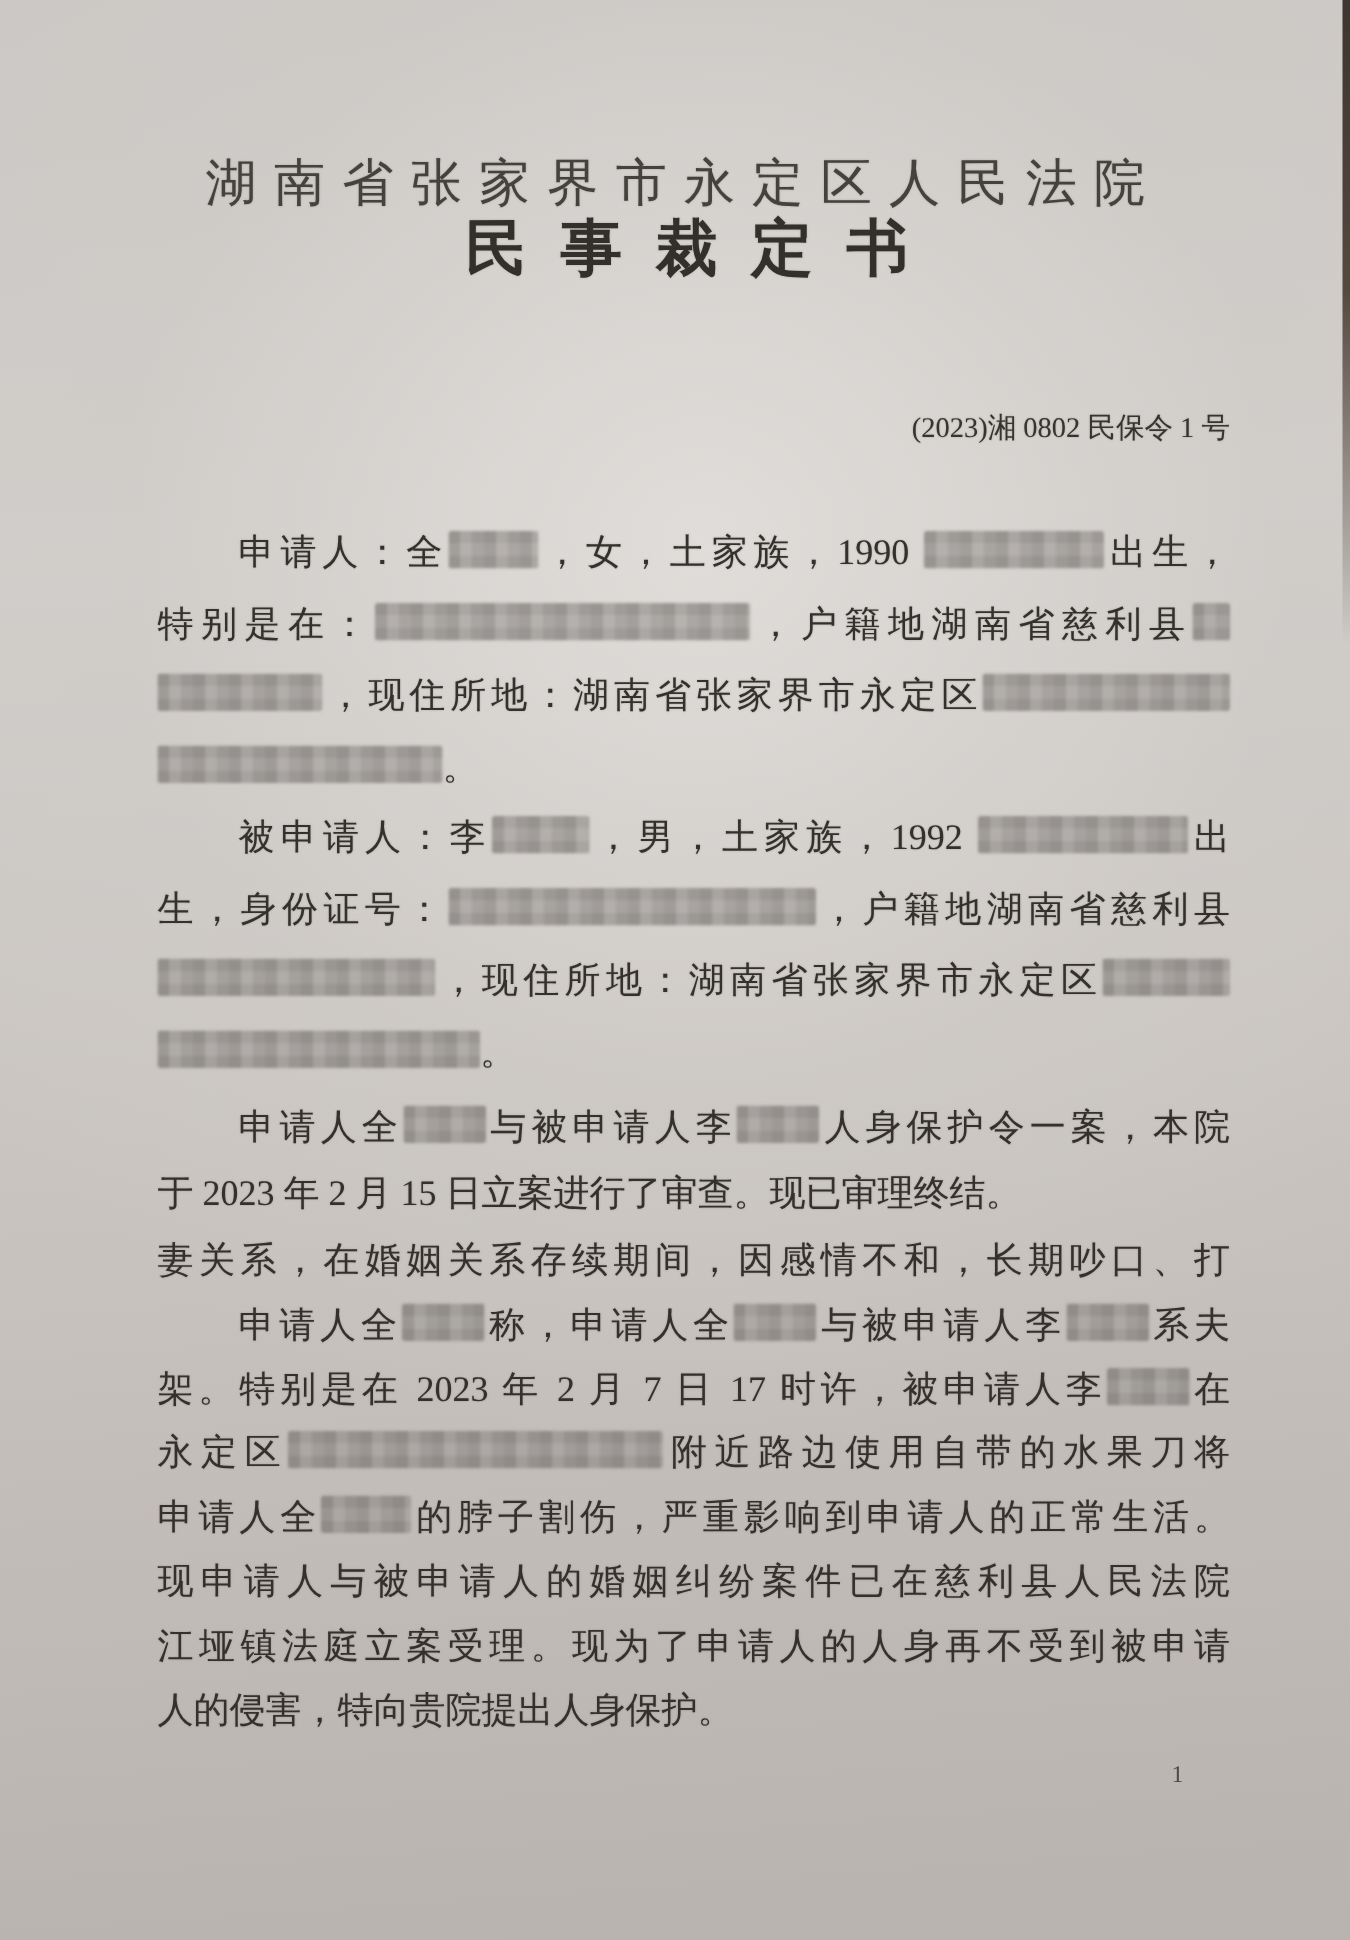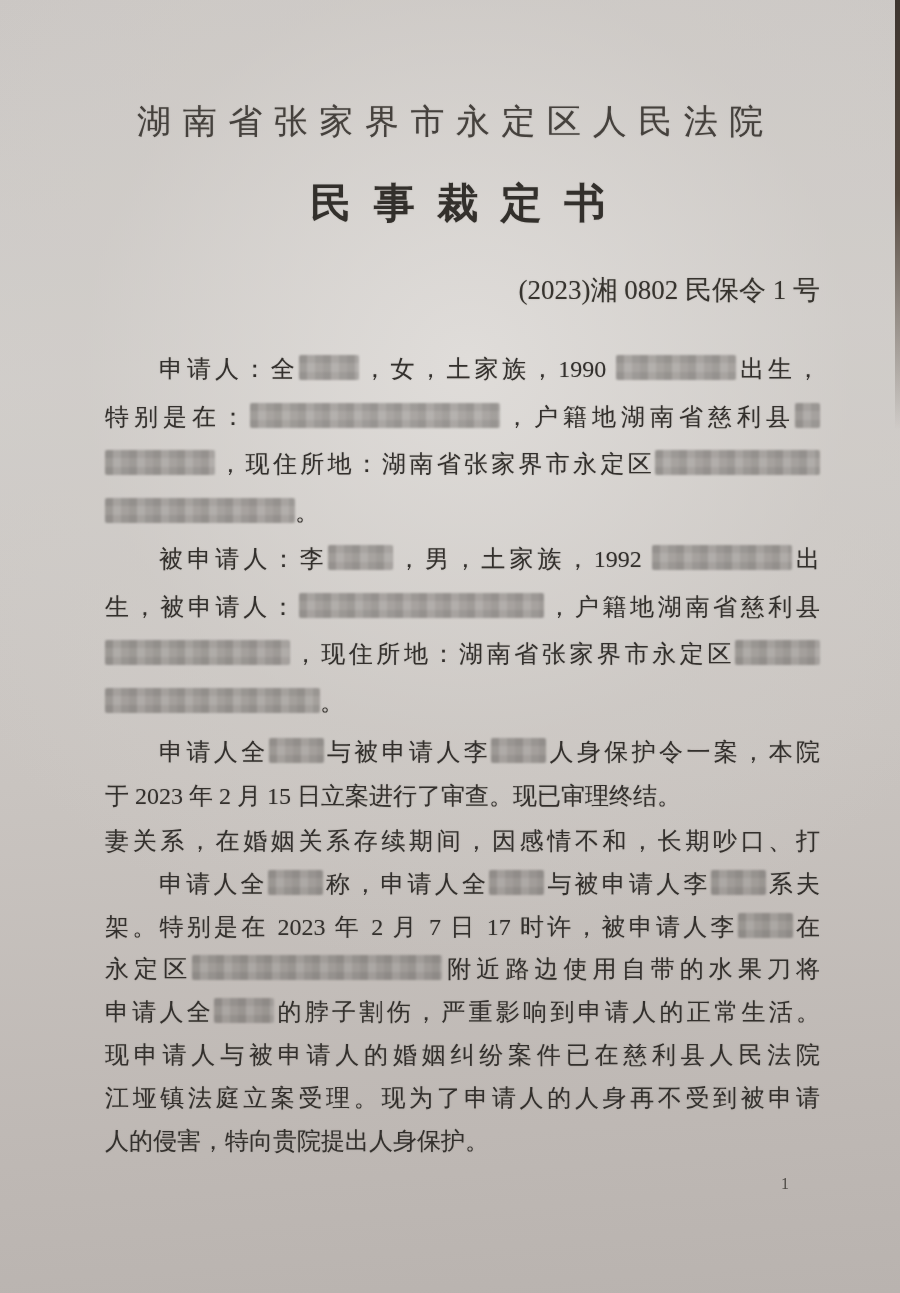--- a/index.html
+++ b/index.html
@@ -19,24 +19,24 @@
   }
   .soft{text-shadow:0 0 1.4px rgba(92,86,80,.38);}
   .court-name{
     position:absolute;top:68px;left:0;width:100%;
     text-align:center;font-size:34px;letter-spacing:.34em;padding-left:12px;
     box-sizing:border-box;color:#45413d;font-weight:normal;margin-top:31px;
   }
   .doc-title{
     position:absolute;top:138px;left:0;width:100%;
     text-align:center;font-size:41px;letter-spacing:.55em;padding-left:38px;
-    box-sizing:border-box;color:#33302c;font-weight:bold;margin-top:38px;
+    box-sizing:border-box;color:#33302c;font-weight:bold;
   }
   .case-number{
-    position:absolute;top:272px;right:80px;font-size:27px;color:#37342f;margin-left:16px;
+    position:absolute;top:272px;right:80px;font-size:19px;color:#37342f;margin-left:16px;
   }
   .doc-body{
     position:absolute;left:105px;top:346px;width:715px;font-size:24px;
   }
   .para{margin:0;}
   .para-applicant,.para-respondent{line-height:47.5px;}
   .para-case-summary{line-height:44px;margin-top:4px;}
   .para-applicant-claim{line-height:42.8px;margin-top:2px;}
   .line{white-space:nowrap;text-align:left;}
   .line.fill{white-space:normal;text-align:justify;text-align-last:justify;text-justify:inter-ideograph;}
@@ -66,21 +66,21 @@
 
   <div class="doc-body soft">
       <div class="para para-applicant">
         <div class="line fill indent"><span>申请人：全</span><span class="redact" style="width: 60px;"></span><span>，女，土家族，1990 </span><span class="redact" style="width: 120px;"></span><span>出生，</span></div>
         <div class="line fill"><span>特别是在：</span><span class="redact" style="width: 250px;"></span><span>，户籍地湖南省慈利县</span><span class="redact" style="width: 25px;"></span></div>
         <div class="line fill"><span class="redact" style="width: 110px;"></span><span>，现住所地：湖南省张家界市永定区</span><span class="redact" style="width: 165px;"></span></div>
         <div class="line"><span class="redact" style="width: 190px;"></span><span>。</span></div>
       </div>
       <div class="para para-respondent">
         <div class="line fill indent"><span>被申请人：李</span><span class="redact" style="width: 65px;"></span><span>，男，土家族，1992 </span><span class="redact" style="width: 140px;"></span><span>出</span></div>
-        <div class="line fill"><span>生，被申请人：</span><span class="redact" style="width: 245px;"></span><span>，户籍地湖南省慈利县</span></div>
+        <div class="line fill"><span>生，身份证号：</span><span class="redact" style="width: 245px;"></span><span>，户籍地湖南省慈利县</span></div>
         <div class="line fill"><span class="redact" style="width: 185px;"></span><span>，现住所地：湖南省张家界市永定区</span><span class="redact" style="width: 85px;"></span></div>
         <div class="line"><span class="redact" style="width: 215px;"></span><span>。</span></div>
       </div>
       <div class="para para-case-summary">
         <div class="line fill indent"><span>申请人全</span><span class="redact" style="width: 55px;"></span><span>与被申请人李</span><span class="redact" style="width: 55px;"></span><span>人身保护令一案，本院</span></div>
         <div class="line"><span>于 2023 年 2 月 15 日立案进行了审查。现已审理终结。</span></div>
       </div>
       <div class="para para-applicant-claim">
         <div class="line fill"><span>妻关系，在婚姻关系存续期间，因感情不和，长期吵口、打</span></div>
         <div class="line fill indent"><span>申请人全</span><span class="redact" style="width: 55px;"></span><span>称，申请人全</span><span class="redact" style="width: 55px;"></span><span>与被申请人李</span><span class="redact" style="width: 55px;"></span><span>系夫</span></div>

